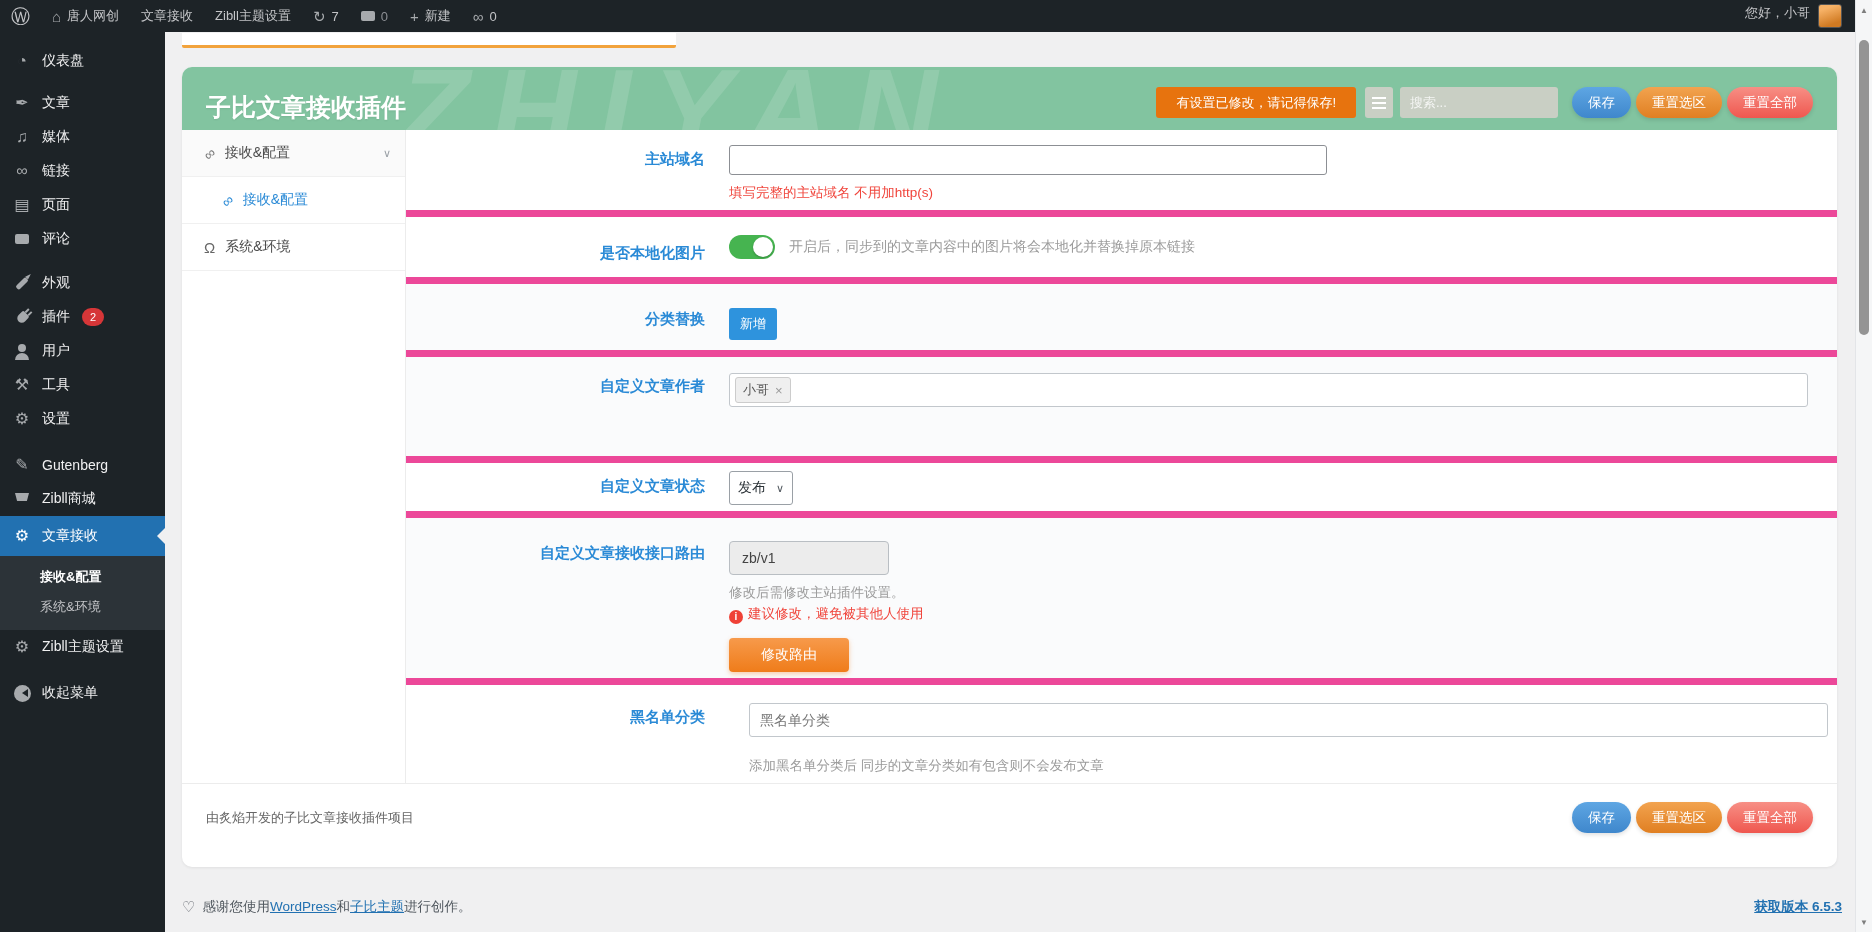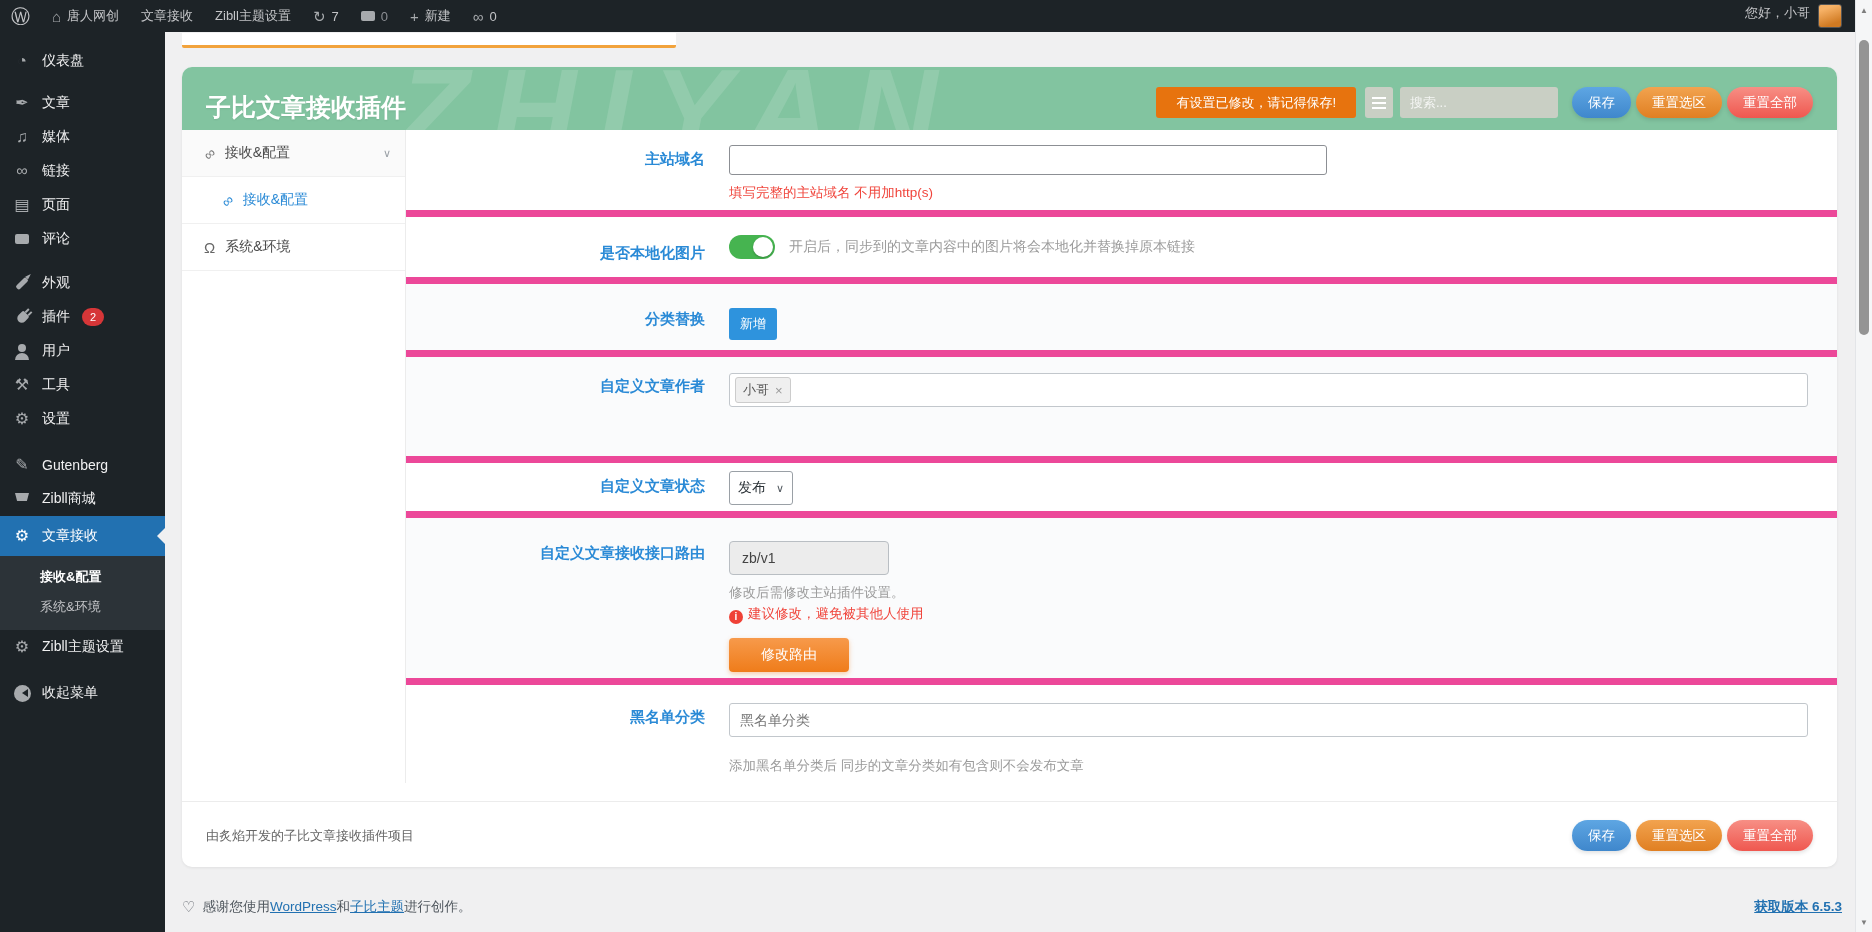--- a/index.html
+++ b/index.html
@@ -105,21 +105,21 @@
   .select{box-sizing:border-box;width:64px;height:34px;border:1px solid #9aa0a6;border-radius:3px;background:#fff;
           display:inline-flex;align-items:center;justify-content:space-between;padding:0 8px;font-size:14px;color:#2c3338;cursor:pointer;}
   .sel-ch{font-size:11px;color:#50575e;}
   .inp-disabled{box-sizing:border-box;width:160px;height:34px;background:#ececec;border:1px solid #b9bec3;border-radius:4px;
                 padding:0 12px;font-size:14px;color:#444;font-family:inherit;}
   .winfo{display:inline-flex;width:14px;height:14px;border-radius:50%;background:#ef4136;color:#fff;
          align-items:center;justify-content:center;font-size:10px;font-weight:bold;margin-right:5px;vertical-align:-2px;}
   .winfo::before{content:'i';}
   .btn-route{background:linear-gradient(180deg,#f79a4b,#ef7c1a);color:#fff;border:none;border-radius:4px;
              font-size:14px;padding:0 32px;height:34px;cursor:pointer;font-family:inherit;box-shadow:0 2px 5px rgba(240,120,20,.35);}
-  #pfooter{height:68px;border-top:1px solid #ececec;display:flex;align-items:center;padding:0 24px;box-sizing:border-box;margin-top:18px;}
+  #pfooter{height:68px;border-top:1px solid #ececec;display:flex;align-items:center;padding:0 24px;box-sizing:border-box;}
   #credit{font-size:13px;color:#666;}
   #pfooter .btns{margin-left:auto;display:flex;}
   
   #wpfooter-left{position:absolute;left:182px;top:898px;font-size:13.5px;color:#50575e;display:flex;align-items:center;gap:7px;}
   #wpfooter-left a{color:#2271b1;text-decoration:underline;cursor:pointer;}
   #wpfooter-right{position:absolute;right:30px;top:898px;font-size:13.5px;}
   #wpfooter-right a{color:#2271b1;text-decoration:underline;font-weight:bold;cursor:pointer;}
   .heart{color:#646970;font-size:15px;}
   
   #scrollbar{position:absolute;right:0;top:0;width:16px;height:932px;background:#f5f6f7;border-left:1px solid #e3e5e8;z-index:60;}
@@ -348,21 +348,21 @@
         <div class="ctl">
           <input class="inp-disabled" style="margin-top: 23px;" disabled="" value="zb/v1">
           <div class="hint" style="margin-top:9px;">修改后需修改主站插件设置。</div>
           <div class="hint-red" style="margin-top:3px;">
             <span class="winfo"></span><span>建议修改，避免被其他人使用</span>
           </div>
           <button class="btn-route" style="margin-top:14px;">修改路由</button>
         </div>
       </div>
 
-      <div class="frow" style="height:98px;border-bottom:none;">
+      <div class="frow" style="height:98px;border-bottom:none;gap:20px;">
         <div class="lbl" style="padding-top:23px;">黑名单分类</div>
         <div class="ctl">
           <input class="inp inp-lite" style="margin-top: 18px; width: 1079px;" placeholder="黑名单分类">
           <div class="hint" style="margin-top:20px;">添加黑名单分类后 同步的文章分类如有包含则不会发布文章</div>
         </div>
       </div>
     </div>
   </div>
 
   <div id="pfooter">

